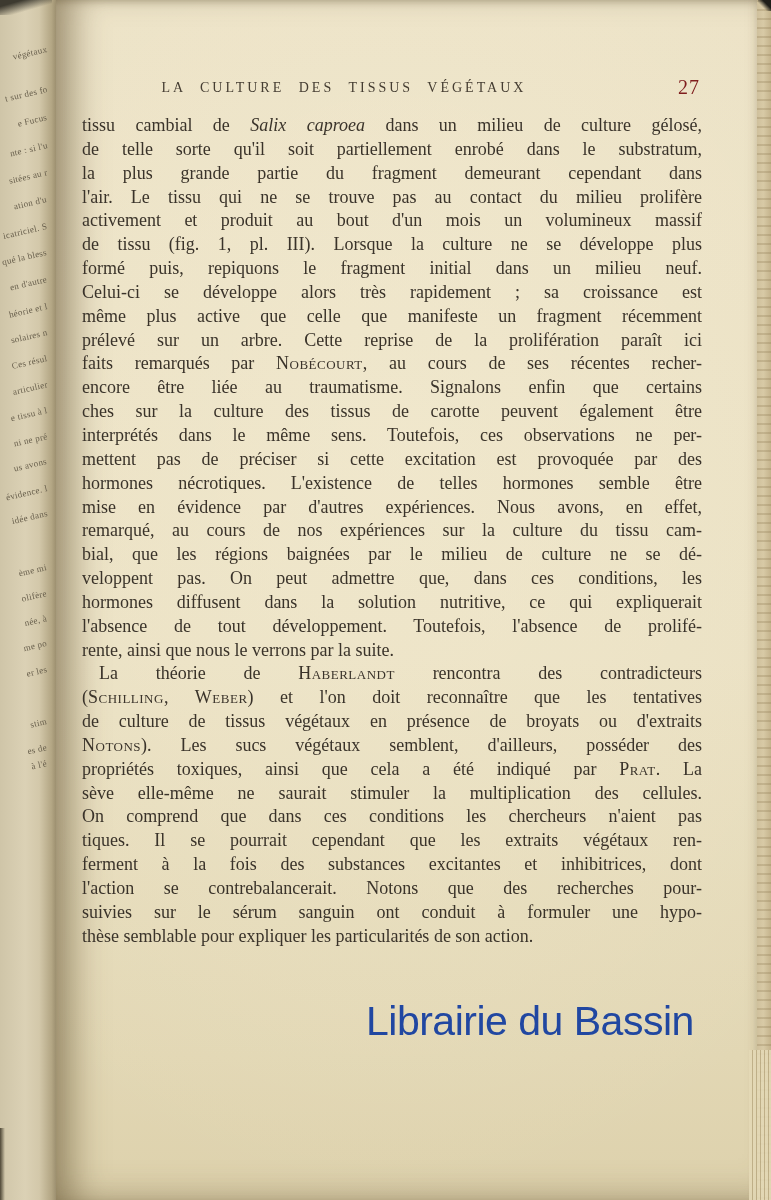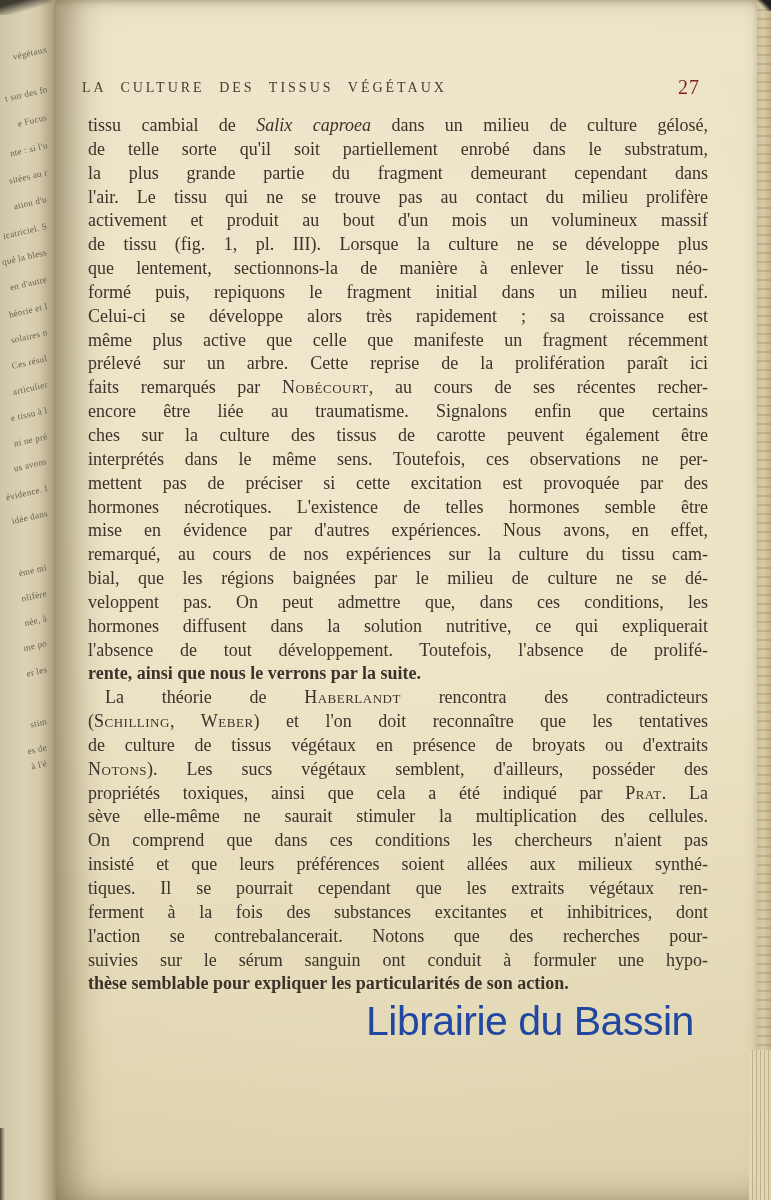--- a/index.html
+++ b/index.html
@@ -53,37 +53,36 @@
   .pages-br{
     position:absolute;right:0;bottom:0;width:22px;height:150px;
     background:repeating-linear-gradient(90deg,#e4d9b6 0 3px,#bdad85 3px 4px);
     opacity:.9;
   }
   
   .page-header{
     position:absolute;left:82px;top:80px;width:620px;height:24px;color:#453d32;
   }
   .running-title{
-    display:block;text-align:left;padding-right:96px;
+    display:block;text-align:center;padding-right:96px;
     font-size:14px;letter-spacing:3px;word-spacing:8px;
   }
   .page-number{
     position:absolute;right:2px;top:-4px;font-size:20px;letter-spacing:1px;color:#7f1d1d;
   }
   .text-block{
     position:absolute;left:82px;top:114px;width:620px;color:#3a332a;
     font-size:18px;
-    margin-left:6px;
   }
   .line{
     height:23.85px;line-height:23.85px;white-space:normal;
     text-align:justify;text-align-last:justify;text-justify:inter-word;
     overflow:visible;
   }
-  .line.para-end{text-align:left;text-align-last:left;font-weight:bold;}
+  .line.para-end{text-align:left;text-align-last:left;}
   .para.indent .line:first-child{text-indent:17px;}
   .sc{font-variant:small-caps;letter-spacing:.5px;}
   .watermark{
     position:absolute;left:366px;top:998px;
     font-family:"Liberation Sans", sans-serif;
     font-size:41px;font-weight:400;white-space:nowrap;
     mix-blend-mode:multiply;letter-spacing:-0.5px;
   }
 </style>
 </head>
@@ -128,21 +127,20 @@
   </div>
 
   <div class="text-block" id="text-block">
       <div class="para">
         <div class="line">tissu cambial de <i>Salix caproea</i> dans un milieu de culture gélosé,</div>
         <div class="line">de telle sorte qu'il soit partiellement enrobé dans le substratum,</div>
         <div class="line">la plus grande partie du fragment demeurant cependant dans</div>
         <div class="line">l'air. Le tissu qui ne se trouve pas au contact du milieu prolifère</div>
         <div class="line">activement et produit au bout d'un mois un volumineux massif</div>
         <div class="line">de tissu (fig. 1, pl. III). Lorsque la culture ne se développe plus</div>
-        <div class="line">que lentement, sectionnons-la de manière à enlever le tissu néo-</div>
         <div class="line">formé puis, repiquons le fragment initial dans un milieu neuf.</div>
         <div class="line">Celui-ci se développe alors très rapidement ; sa croissance est</div>
         <div class="line">même plus active que celle que manifeste un fragment récemment</div>
         <div class="line">prélevé sur un arbre. Cette reprise de la prolifération paraît ici</div>
         <div class="line">faits remarqués par <span class="sc">Nobécourt</span>, au cours de ses récentes recher-</div>
         <div class="line">encore être liée au traumatisme. Signalons enfin que certains</div>
         <div class="line">ches sur la culture des tissus de carotte peuvent également être</div>
         <div class="line">interprétés dans le même sens. Toutefois, ces observations ne per-</div>
         <div class="line">mettent pas de préciser si cette excitation est provoquée par des</div>
         <div class="line">hormones nécrotiques. L'existence de telles hormones semble être</div>
@@ -155,21 +153,20 @@
         <div class="line para-end">rente, ainsi que nous le verrons par la suite.</div>
       </div>
       <div class="para indent">
         <div class="line">La théorie de <span class="sc">Haberlandt</span> rencontra des contradicteurs</div>
         <div class="line">(<span class="sc">Schilling</span>, <span class="sc">Weber</span>) et l'on doit reconnaître que les tentatives</div>
         <div class="line">de culture de tissus végétaux en présence de broyats ou d'extraits</div>
         <div class="line"><span class="sc">Notons</span>). Les sucs végétaux semblent, d'ailleurs, posséder des</div>
         <div class="line">propriétés toxiques, ainsi que cela a été indiqué par <span class="sc">Prat</span>. La</div>
         <div class="line">sève elle-même ne saurait stimuler la multiplication des cellules.</div>
         <div class="line">On comprend que dans ces conditions les chercheurs n'aient pas</div>
-        <div class="line">insisté et que leurs préférences soient allées aux milieux synthé-</div>
         <div class="line">tiques. Il se pourrait cependant que les extraits végétaux ren-</div>
         <div class="line">ferment à la fois des substances excitantes et inhibitrices, dont</div>
         <div class="line">l'action se contrebalancerait. Notons que des recherches pour-</div>
         <div class="line">suivies sur le sérum sanguin ont conduit à formuler une hypo-</div>
         <div class="line para-end">thèse semblable pour expliquer les particularités de son action.</div>
       </div>
     </div>
 
   <div class="watermark" id="watermark" style="color: rgb(36, 83, 224);">Librairie du Bassin</div>
 

